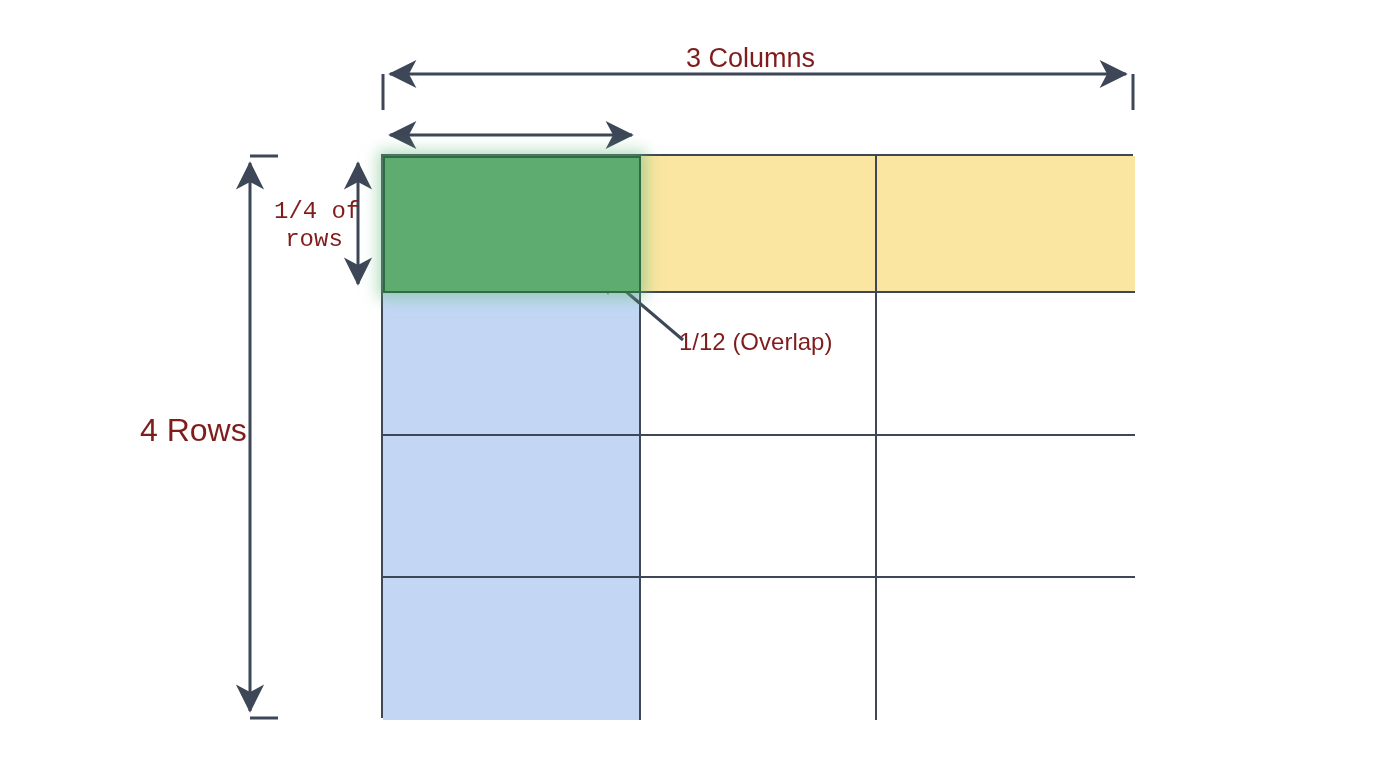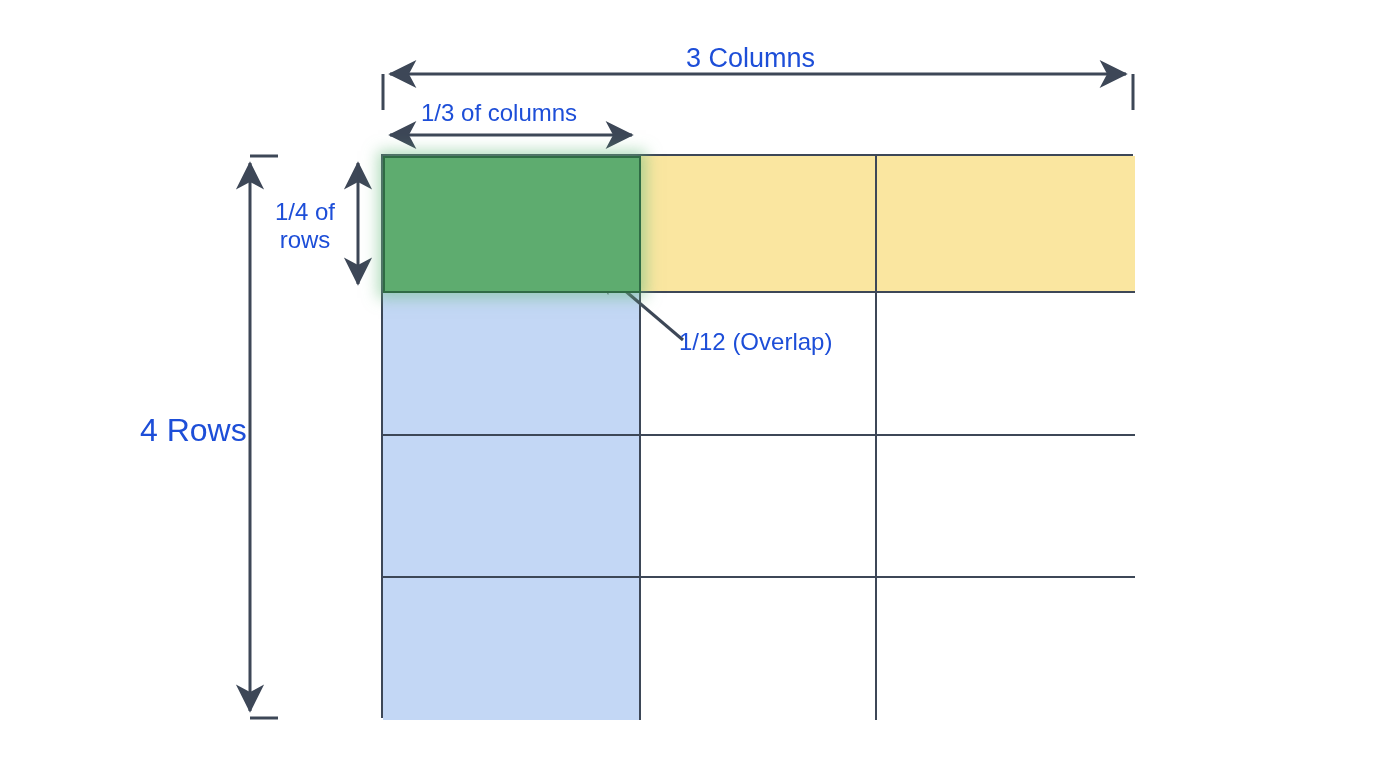--- a/index.html
+++ b/index.html
@@ -71,45 +71,46 @@
     position: absolute;
     left: 0; top: 0; right: 0; bottom: 0;
     border-top: 2px solid #2f6b44;
     border-left: 2px solid #2f6b44;
     pointer-events: none;
   }
 
   
   .lbl {
     position: absolute;
-    color: #1d4ed8;
+    color: #7f1d1d;
     white-space: pre;
     line-height: 1.18;
   }
   #lbl-columns {
     left: 686px;
     top: 43px;
     font-size: 27px;
   }
   #lbl-third {
     left: 421px;
     top: 99px;
     font-size: 24px;
   }
   #lbl-rows-total {
     left: 140px;
     top: 412px;
     font-size: 32px;
   }
   #lbl-quarter {
-    left: 265px;
+    left: 274px;
     top: 198px;
     font-size: 24px;
     text-align: center;
     width: 80px;
+    font-family: Liberation Mono, monospace;
   }
   #lbl-overlap {
     left: 679px;
     top: 328px;
     font-size: 24px;
   }
 </style>
 </head>
 <body>
 
@@ -166,21 +167,20 @@
       <line x1="358" y1="163" x2="358" y2="284" stroke="#3d4757" stroke-width="3" marker-start="url(#arrowStart)" marker-end="url(#arrowEnd)"></line>
     </g>
 
     <g>
       <line x1="683" y1="340" x2="596" y2="266" stroke="#3d4757" stroke-width="3" marker-end="url(#arrowPointer)"></line>
     </g>
   </svg>
 
   <div class="lbl" id="lbl-columns">3 Columns</div>
 
-  <div class="lbl" id="lbl-third">1/3 of columns</div>
 
   <div class="lbl" id="lbl-rows-total">4 Rows</div>
 
   <div class="lbl" id="lbl-quarter">1/4 of
 rows</div>
 
   <div class="lbl" id="lbl-overlap">1/12 (Overlap)</div>
 
 </div>
 

